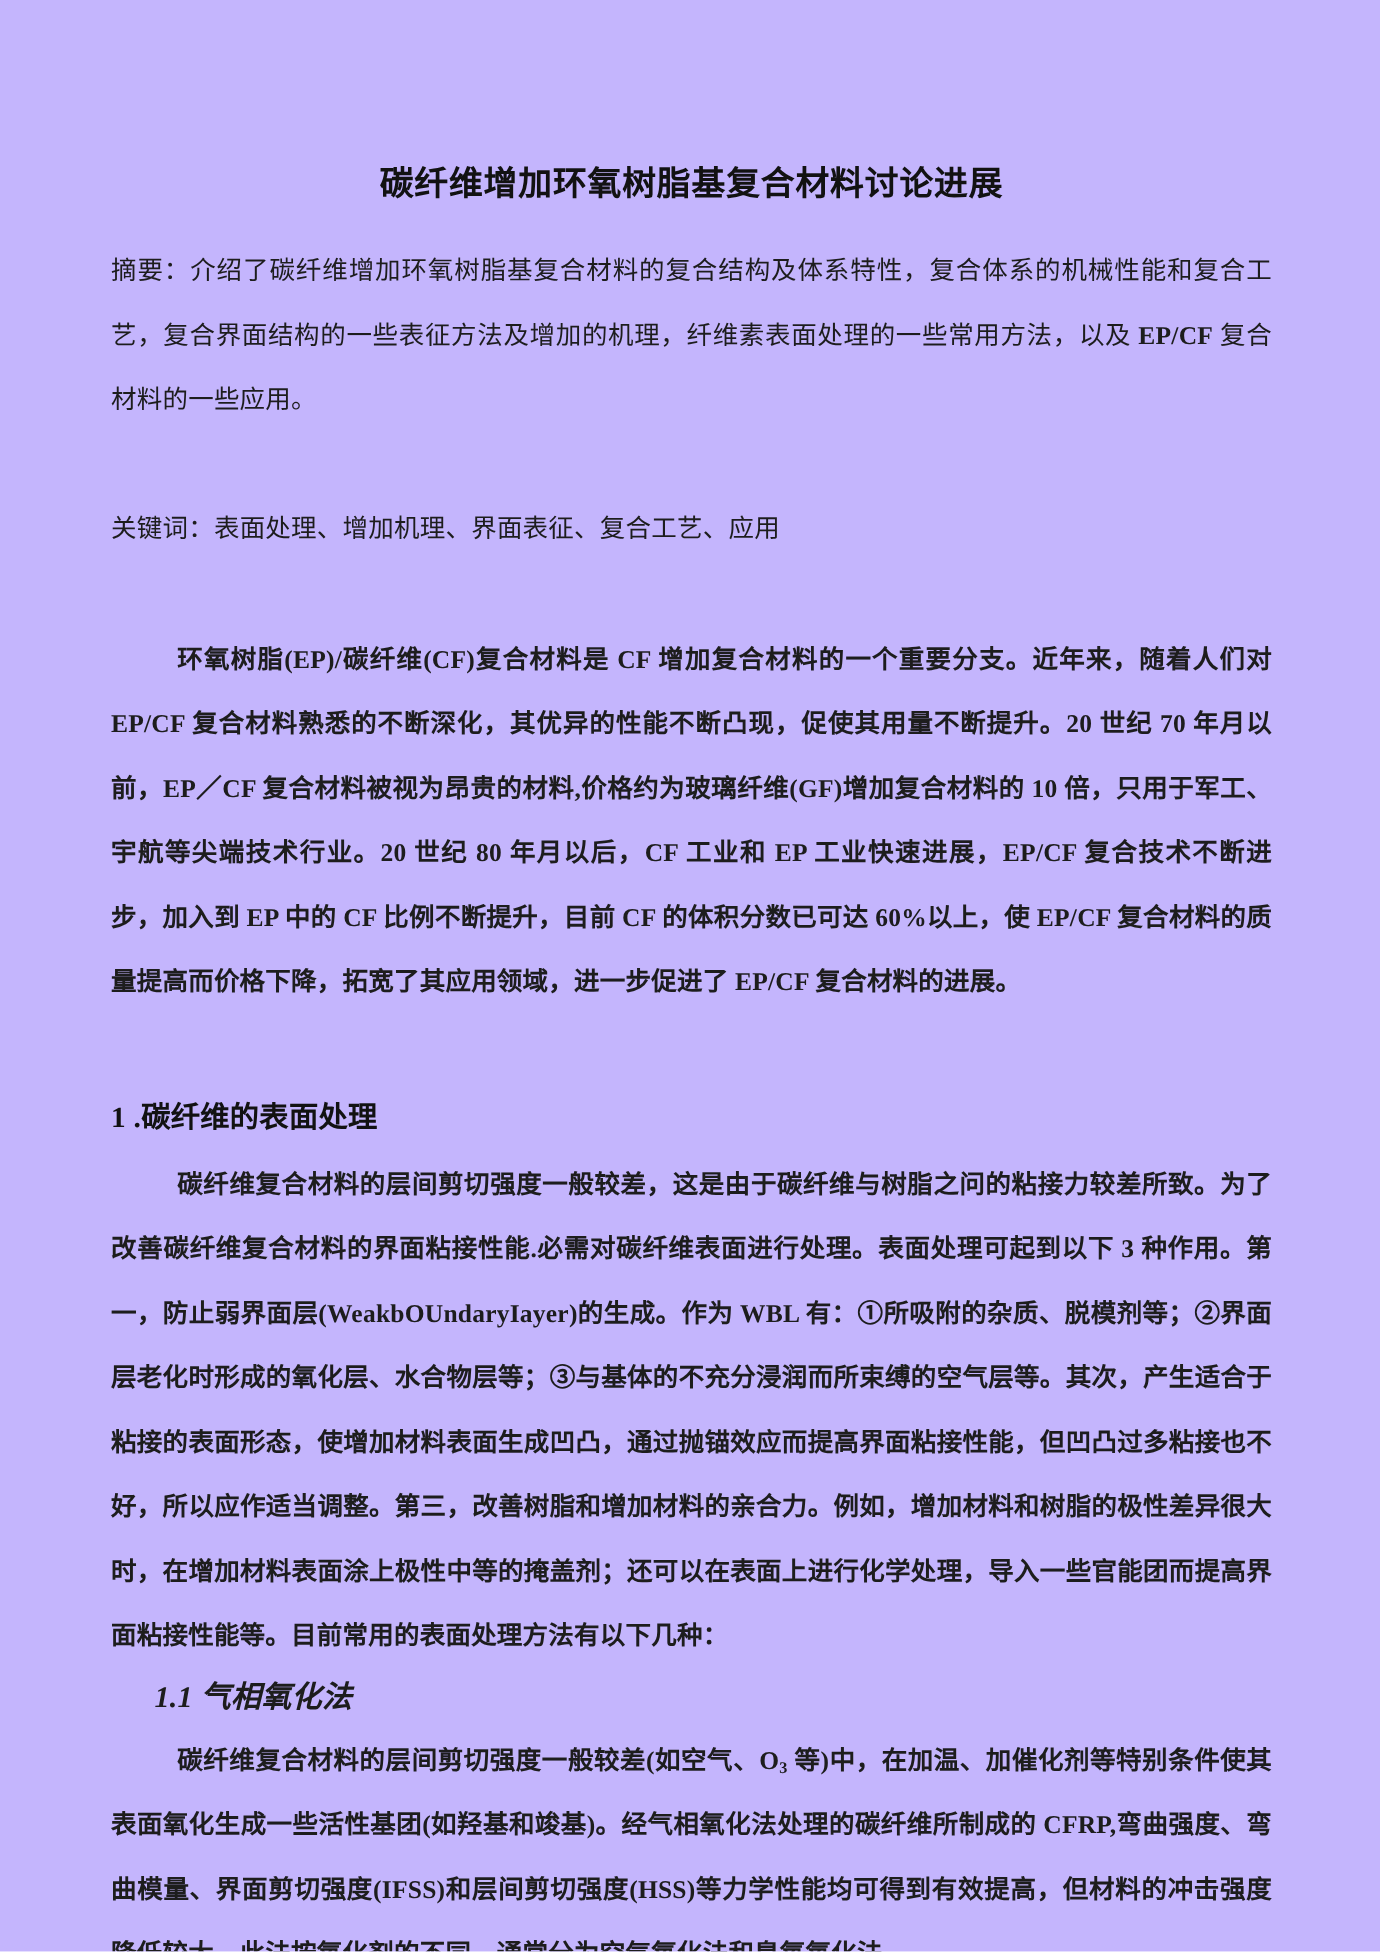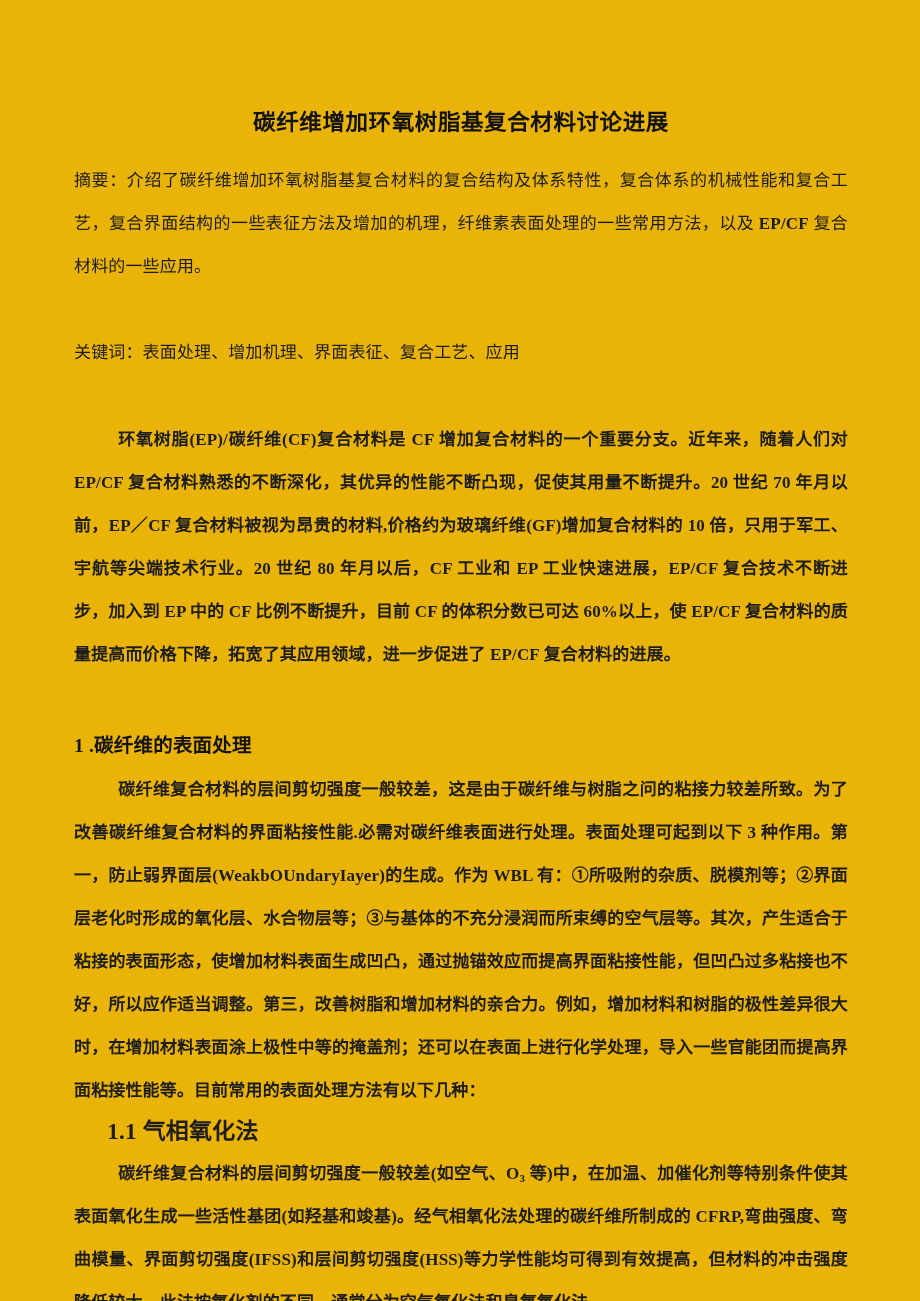--- a/index.html
+++ b/index.html
@@ -6,21 +6,21 @@
   html, body {
     margin: 0;
     padding: 0;
     background: #ffffff;
   }
   .page {
     position: relative;
     width: 920px;
     height: 1301px;
     margin: 0 auto;
-    background: #eab308;
+    background: #c4b5fd;
     box-sizing: border-box;
     overflow: hidden;
     font-family: "Liberation Serif", "DejaVu Serif", serif;
     color: #1d1d1d;
     -webkit-font-smoothing: antialiased;
   }
   .content {
     position: absolute;
     left: 74px;
     top: 0;
@@ -61,26 +61,27 @@
   
   .h1 {
     font-size: 19.5px;
     font-weight: 700;
     line-height: 40px;
     margin: 0;
     color: #121212;
     letter-spacing: 0.2px;
   }
   .h2 {
-    font-size: 23px;
+    font-size: 20px;
     line-height: 40px;
     margin: 0;
     padding-left: 1.45em;
     color: #1d1d1d;
     letter-spacing: 0.2px;
+    font-style: italic;
   }
   .h2 .num {
     font-weight: 700;
   }
 
   .b { font-weight: 700; }
   sub {
     font-size: 0.64em;
     vertical-align: -0.28em;
     line-height: 0;

